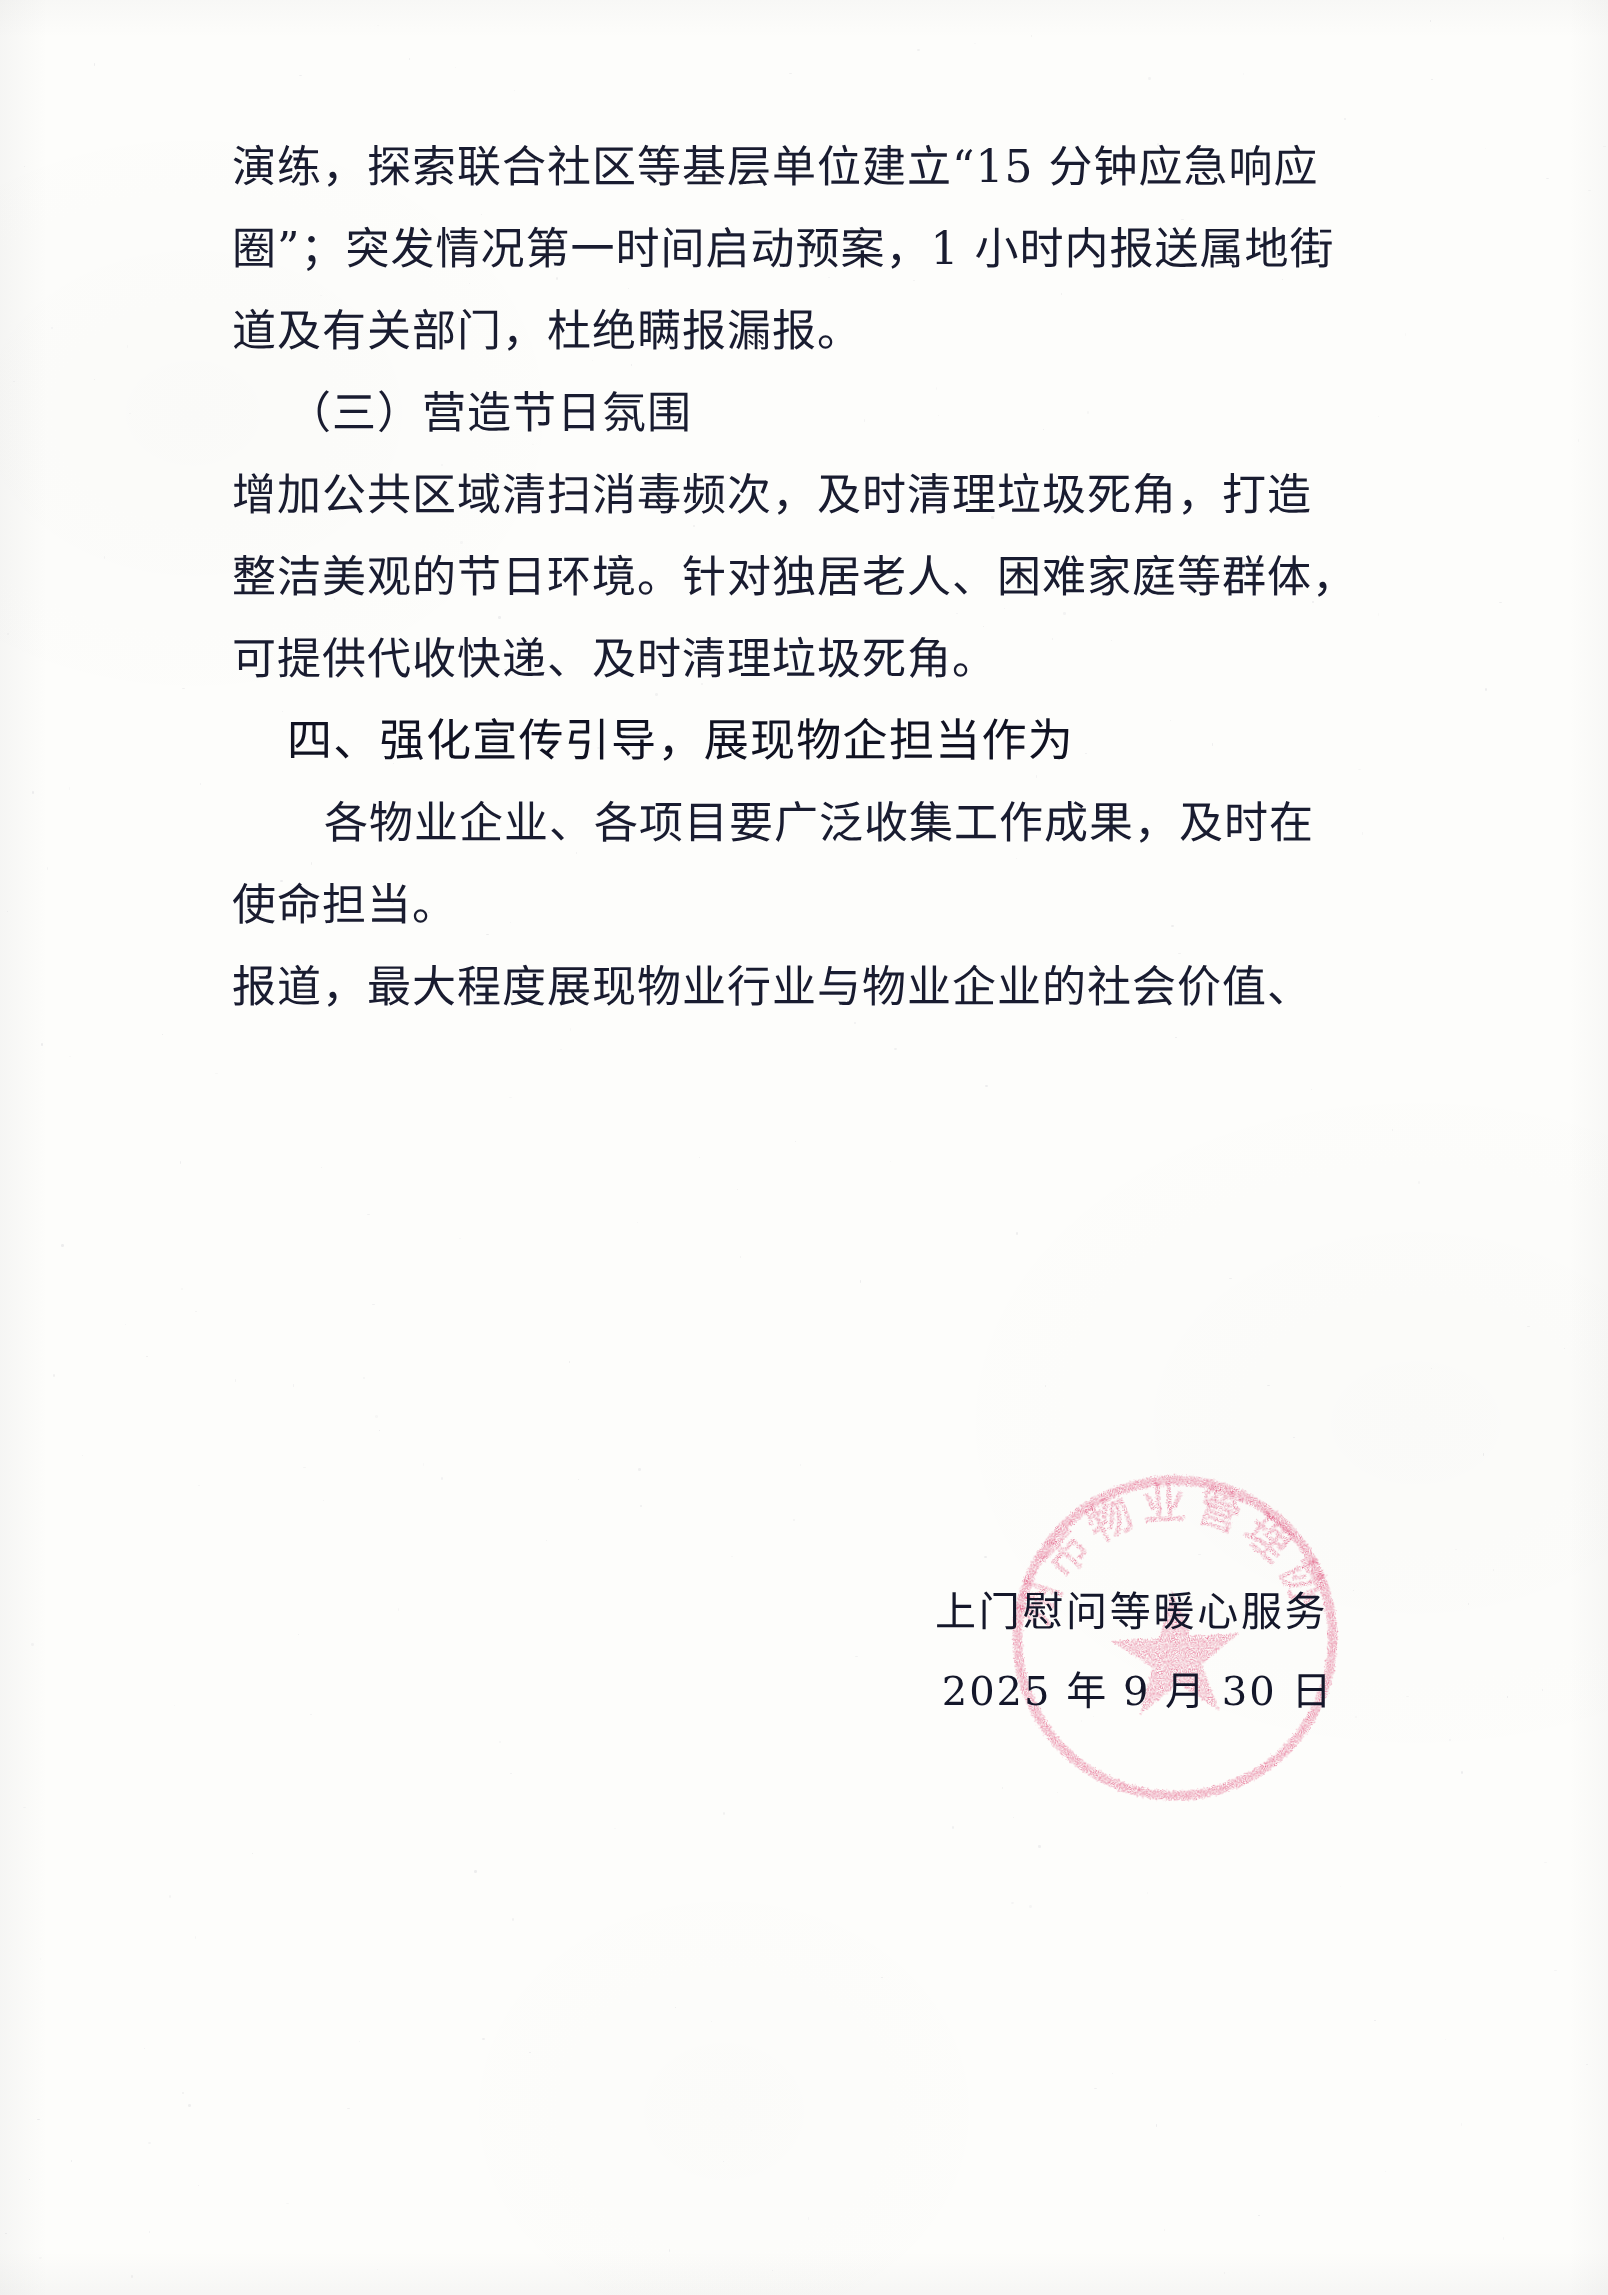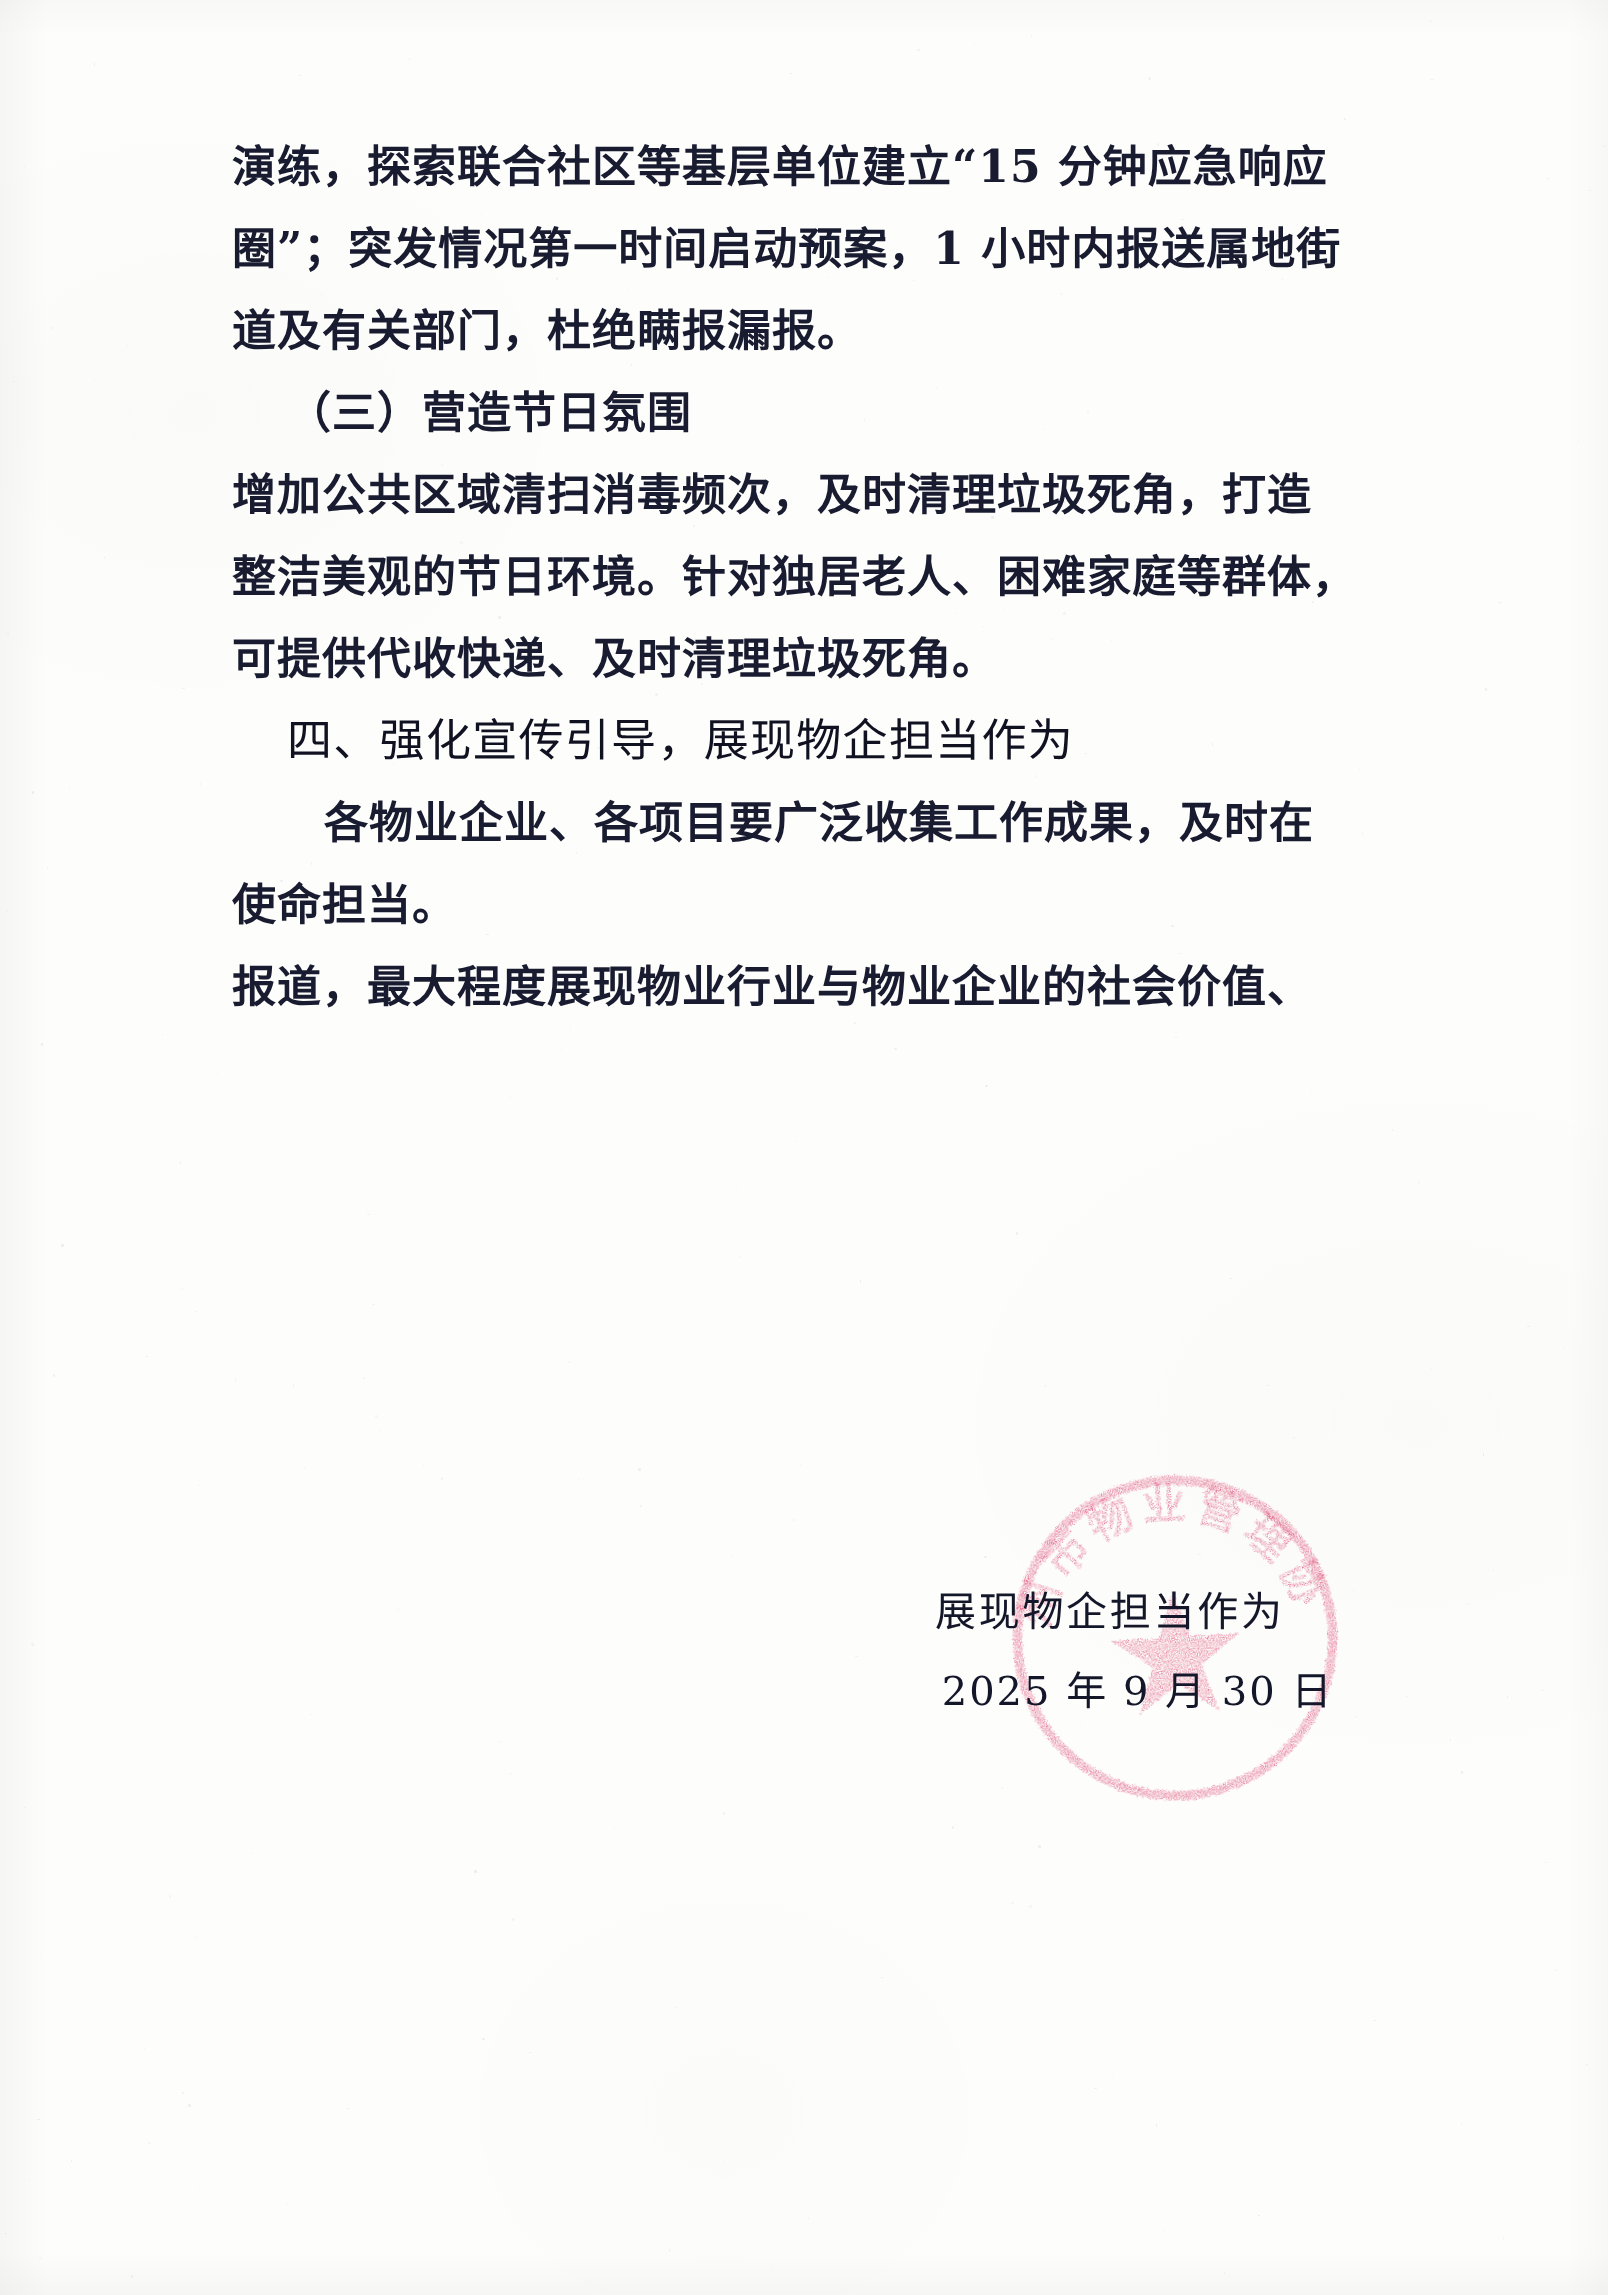--- a/index.html
+++ b/index.html
@@ -55,21 +55,21 @@
     top: 126px;
     width: 1170px;
   }
 
   .line {
     height: 82px;
     line-height: 82px;
     font-size: 44px;
     letter-spacing: 1px;
     white-space: pre;
-    font-weight: 700;
+    font-weight: 400;
     color: #191c30;
   }
 
   .line.indent-2 { padding-left: 92px; }
   .line.indent-head { padding-left: 55px; }
 
   .line.bold {
     font-weight: 400;
     font-size: 45px;
     letter-spacing: 1.3px;
@@ -430,18 +430,18 @@
         </text>
       </g>
 
       <g class="seal-ink" filter="url(#inkrough)">
         <polygon fill="#d8285c" points="250,178 272.9,248.5 347,248.5 287,292 309.9,362.5 250,319 190.1,362.5 213,292 153,248.5 227.1,248.5"></polygon>
       </g>
     </svg>
   </div>
 
   <div class="sign-block">
-    <div class="sign-line">展现物企担当作为</div>
+    <div class="sign-line">上门慰问等暖心服务</div>
     <div class="sign-date">2025 年 9 月 30 日</div>
   </div>
 
 </div>
 
 
 </body></html>

